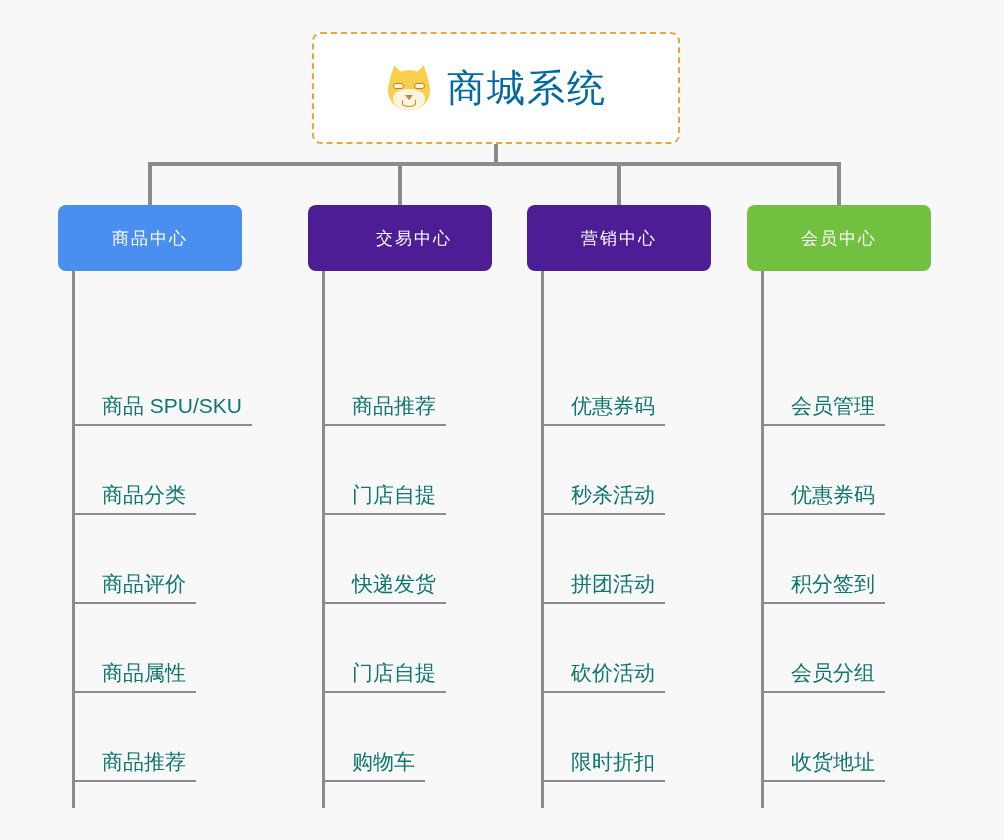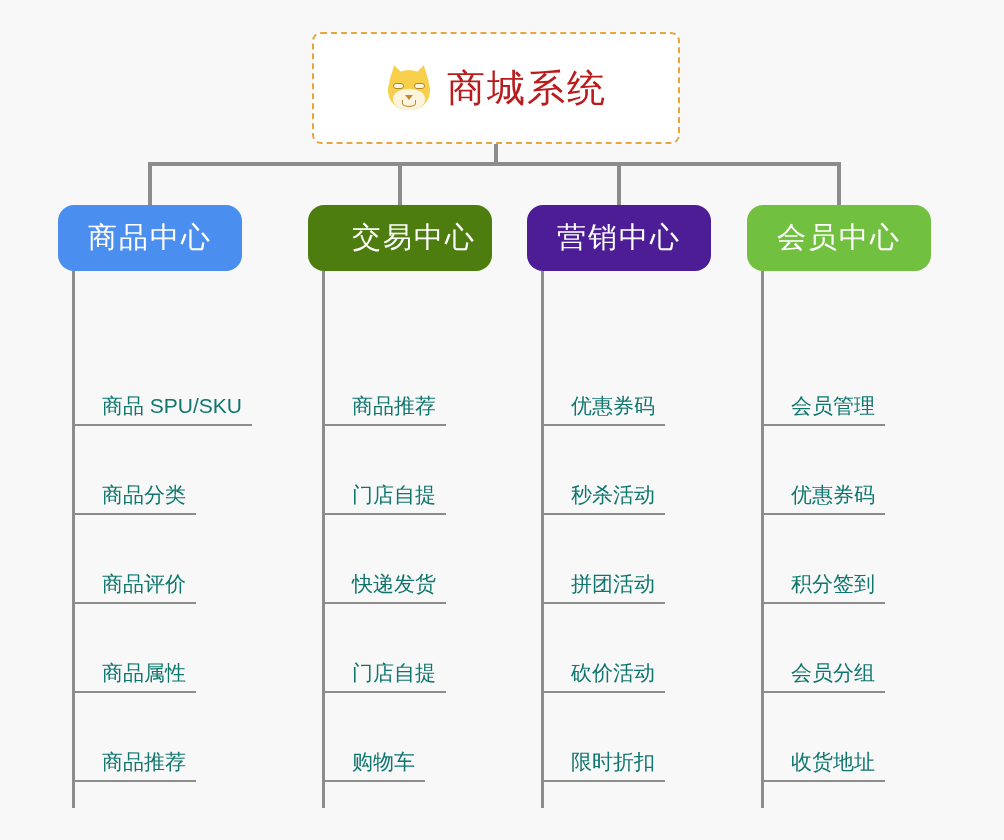--- a/index.html
+++ b/index.html
@@ -31,21 +31,21 @@
     border: 2px dashed #e8a63c;
     border-radius: 9px;
     display: flex;
     align-items: center;
     justify-content: center;
     gap: 14px;
   }
 
   .root-title {
     font-size: 38px;
-    color: #b91c1c;
+    color: #0369a1;
     letter-spacing: 2px;
     line-height: 1;
     font-weight: 400;
   }
 
   
   .shiba {
     position: relative;
     width: 48px;
     height: 48px;
@@ -115,26 +115,26 @@
   .bus   { left: 150px; top: 162px; width: 690px; height: 4px; }
 
   
   .drop  { top: 162px; width: 4px; height: 44px; }
 
   
   .column { position: absolute; top: 205px; }
 
   .cat-header {
     height: 66px;
-    border-radius: 16px;
+    border-radius: 8px;
     display: flex;
     align-items: center;
     justify-content: center;
     color: #ffffff;
-    font-size: 29px;
+    font-size: 17px;
     letter-spacing: 2px;
   }
 
   
   .spine {
     position: absolute;
     left: 14px;
     top: 66px;
     width: 3px;
     background: #8c8c8c;
@@ -211,21 +211,21 @@
           </div>
           <div class="leaf">
             <span class="leaf-label">商品推荐</span>
           </div>
           <div class="leaf">
             <span class="leaf-label">商品品牌</span>
           </div>
         </div>
       </div>
       <div class="column" style="left: 308px; width: 184px;">
-        <div class="cat-header" style="background: #4d7c0f; padding-left: 28px;">交易中心</div>
+        <div class="cat-header" style="background: #4c1d95; padding-left: 28px;">交易中心</div>
         <div class="spine" style="height: 537px;"></div>
         <div class="leaf-list">
           <div class="leaf">
             <span class="leaf-label">商品推荐</span>
           </div>
           <div class="leaf">
             <span class="leaf-label">门店自提</span>
           </div>
           <div class="leaf">
             <span class="leaf-label">快递发货</span>

